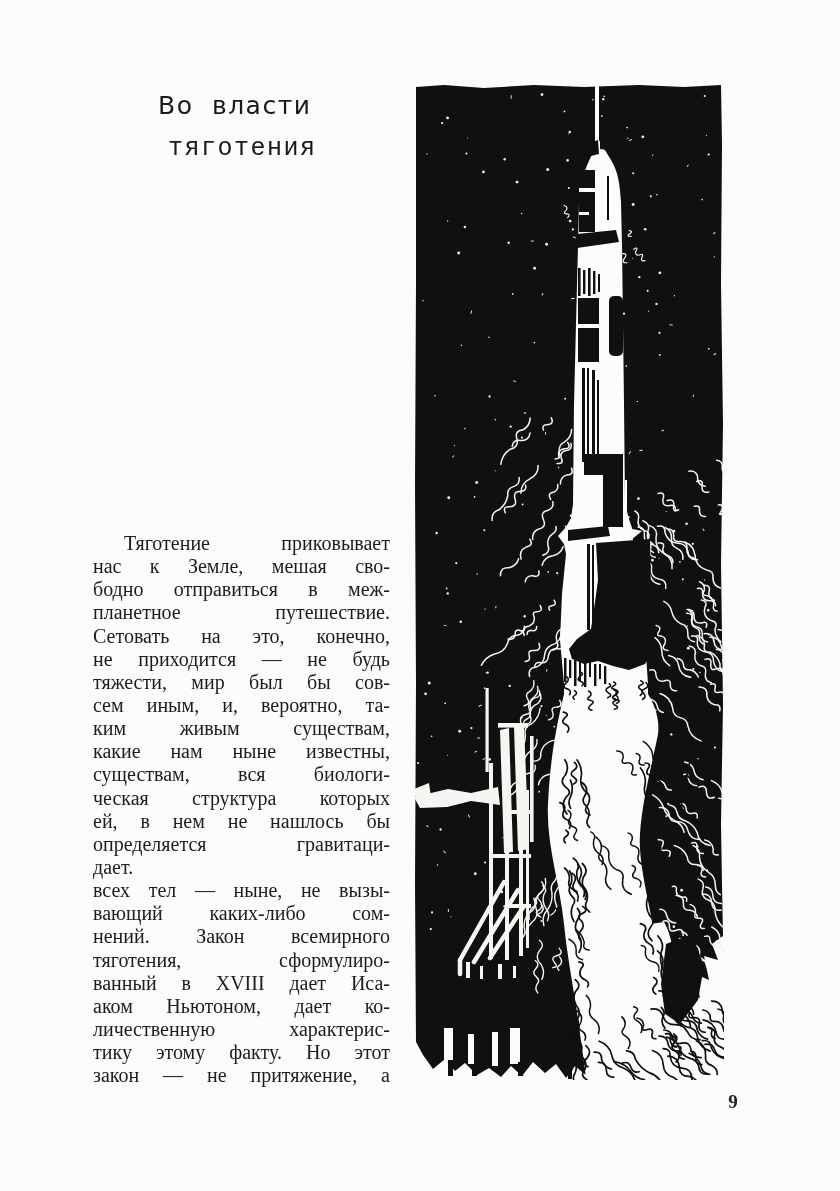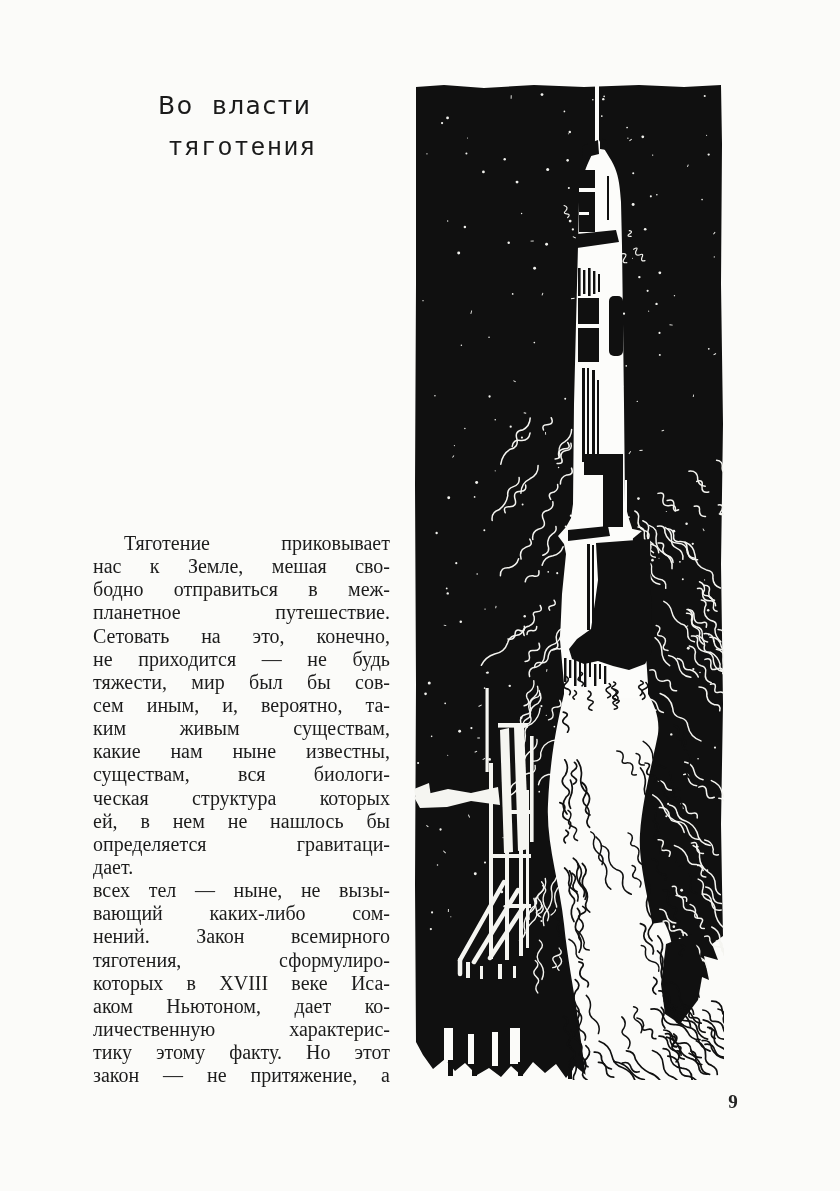--- a/index.html
+++ b/index.html
@@ -652,21 +652,21 @@
     <div class="tl">какие нам ныне известны,</div>
     <div class="tl">существам, вся биологи-</div>
     <div class="tl">ческая структура которых</div>
     <div class="tl">ей, в нем не нашлось бы</div>
     <div class="tl">определяется гравитаци-</div>
     <div class="tl short">дает.</div>
     <div class="tl">всех тел — ныне, не вызы-</div>
     <div class="tl">вающий каких-либо сом-</div>
     <div class="tl">нений. Закон всемирного</div>
     <div class="tl">тяготения, сформулиро-</div>
-    <div class="tl">которых в XVIII веке Иса-</div>
+    <div class="tl">ванный в XVIII дает Иса-</div>
     <div class="tl">аком Ньютоном, дает ко-</div>
     <div class="tl">личественную характерис-</div>
     <div class="tl">тику этому факту. Но этот</div>
     <div class="tl">закон — не притяжение, а</div>
   </div>
 
   <div class="page-number">9</div>
 </div>
 
 </body></html>

